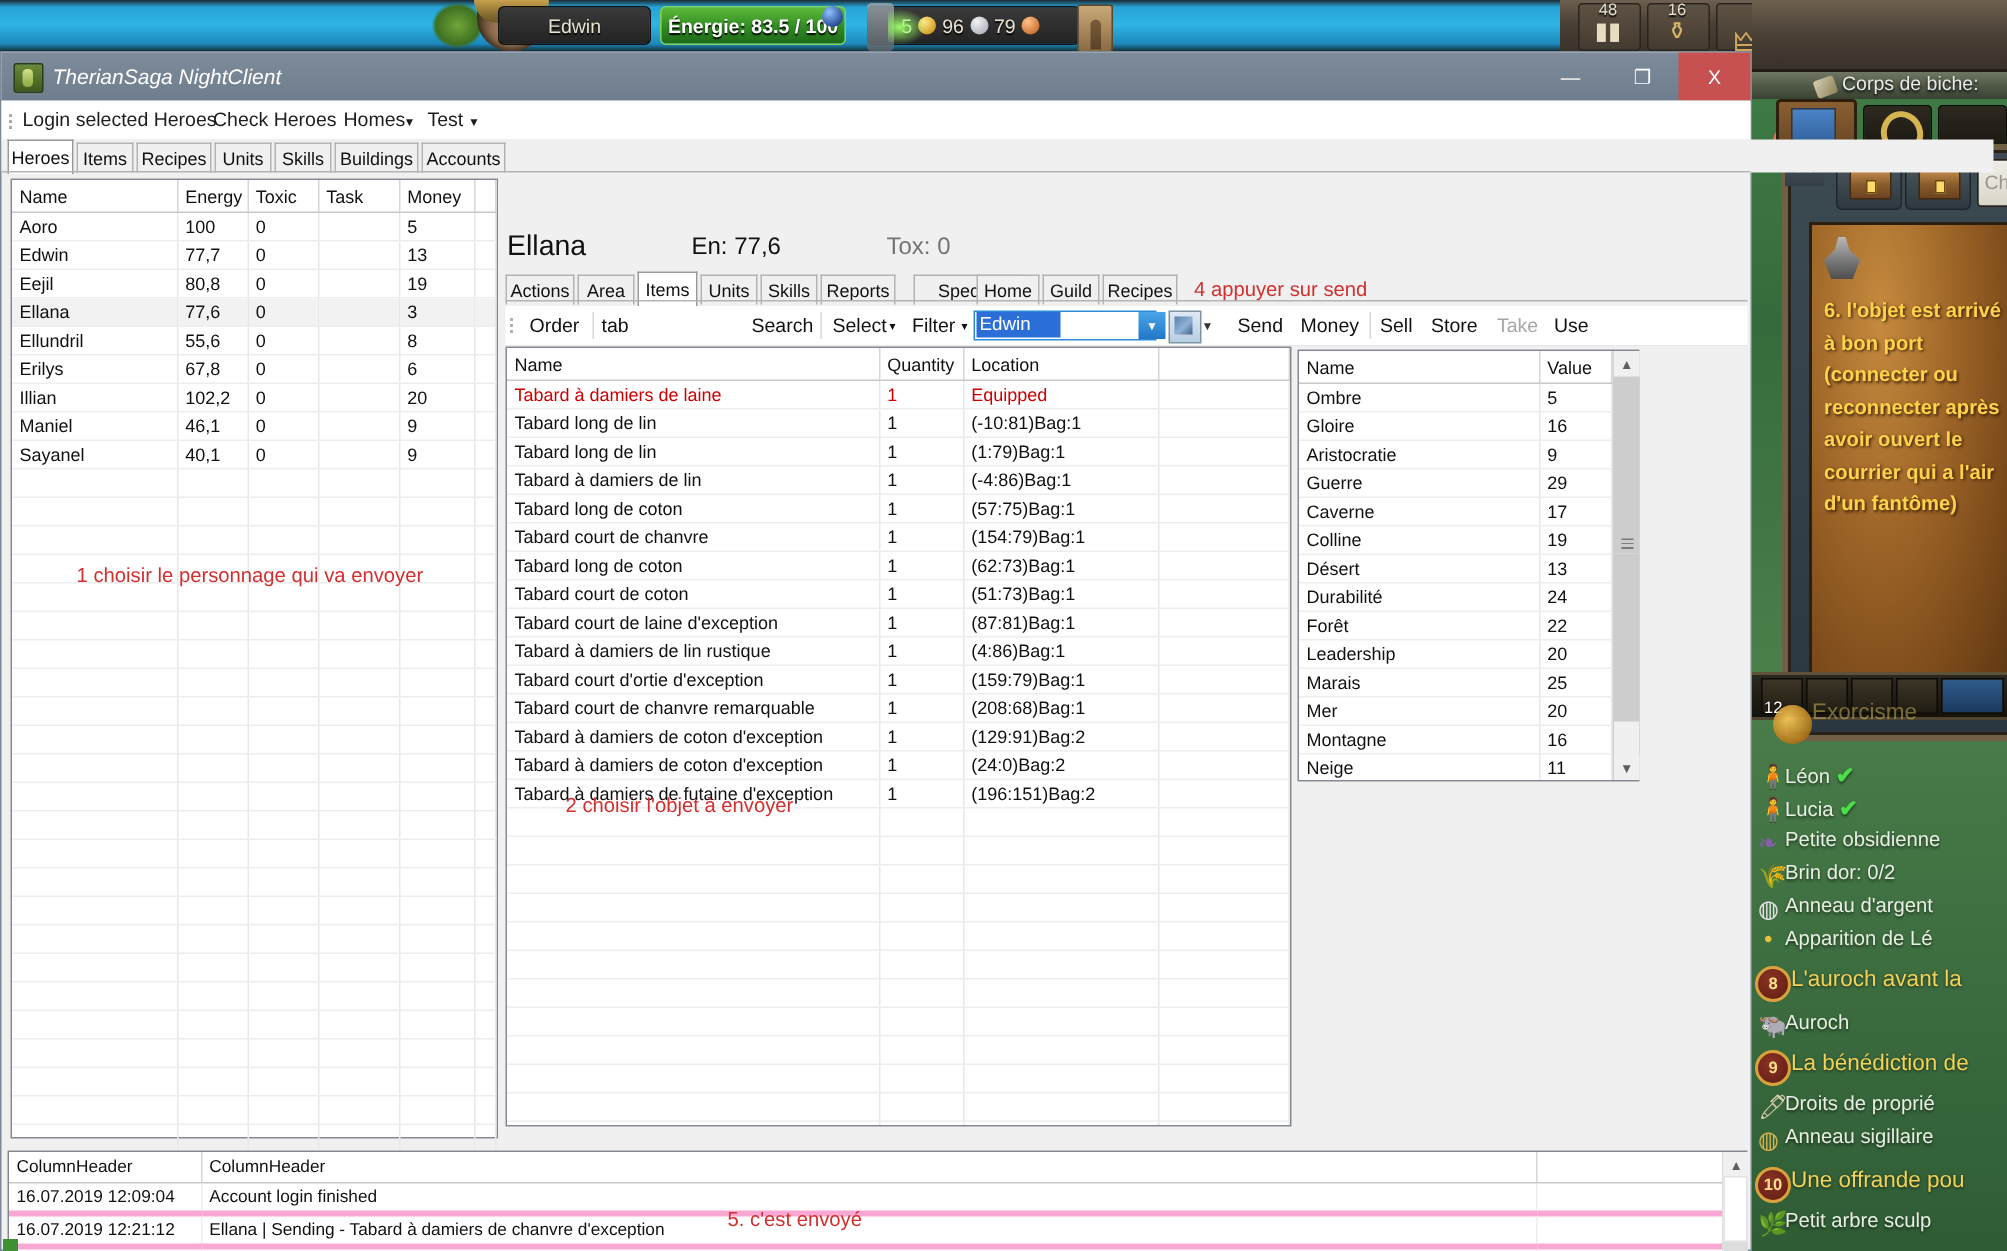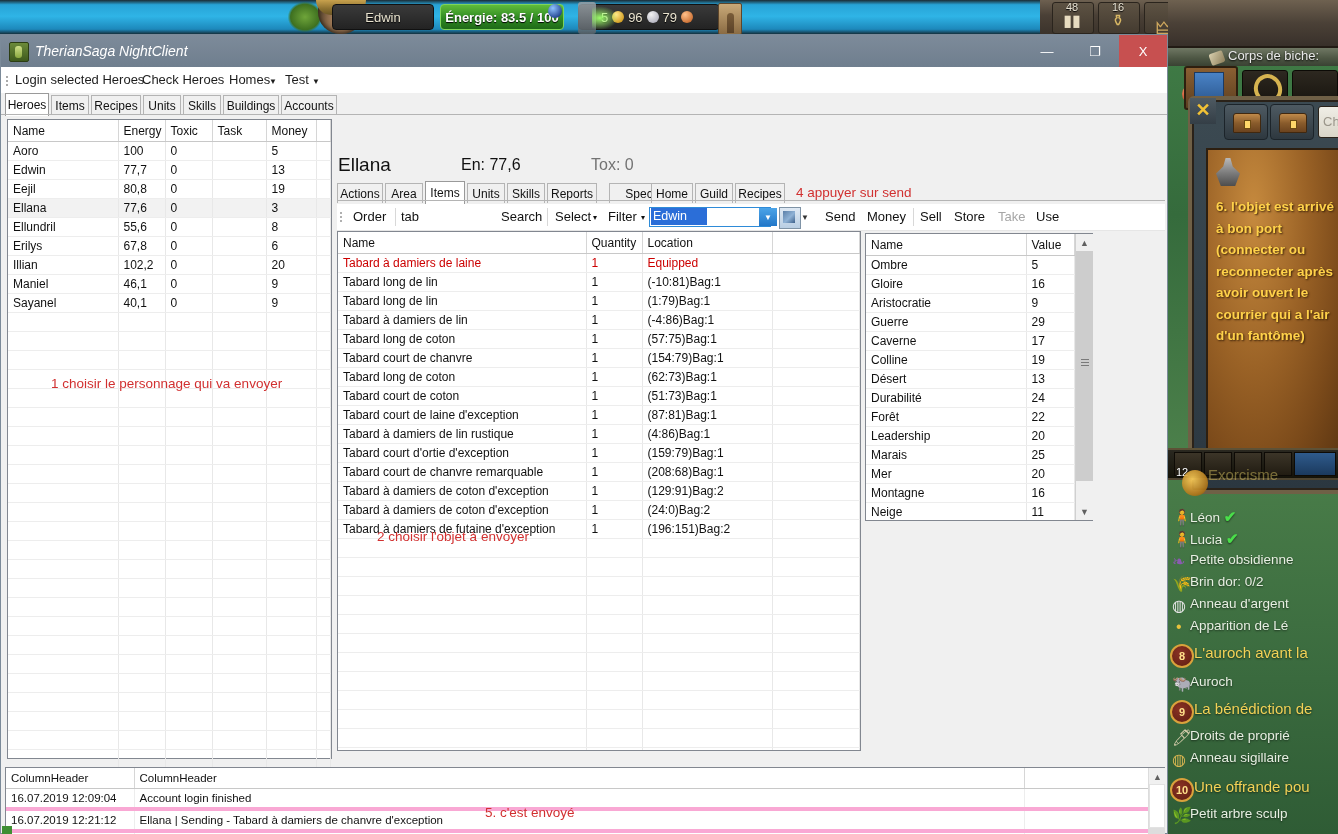--- a/index.html
+++ b/index.html
@@ -170,21 +170,21 @@
     color:#fff;font-size:13px;}
   #btn-min{left:1022px;}
   #btn-max{left:1070px;}
   #btn-close{left:1118px;width:48px;background:#c75050;}
 
   #menubar{left:0;top:32px;width:1166px;height:26px;background:#fff;border-bottom:1px solid #e3e3e3;}
   .menu-item{top:5px;font-size:13px;color:#1d1d1d;}
   #grip{left:5px;top:9px;width:2px;height:12px;
     background:repeating-linear-gradient(180deg,#aaa 0 2px,transparent 2px 4px);}
 
-  #tabstrip{left:0;top:58px;width:1166px;height:22px;background:#f0f0f0;}
+  #tabstrip{left:0;top:58px;width:1282px;height:22px;background:#f0f0f0;padding-left:46px;}
   .tab{position:absolute;top:2px;height:20px;
     border:1px solid #b4b4b4;border-bottom:none;background:#f0f0f0;
     font-size:12px;color:#111;display:flex;align-items:center;justify-content:center;
     box-sizing:border-box;}
   .tab.active{background:#fff;top:0;height:23px;border-color:#9a9a9a;}
   #tabline{left:0;top:79px;width:1166px;height:1px;background:#b4b4b4;}
 
   
   #heroes-panel{left:6px;top:84px;width:325px;height:640px;
     background:#fff;border:1px solid #828790;box-sizing:border-box;}

